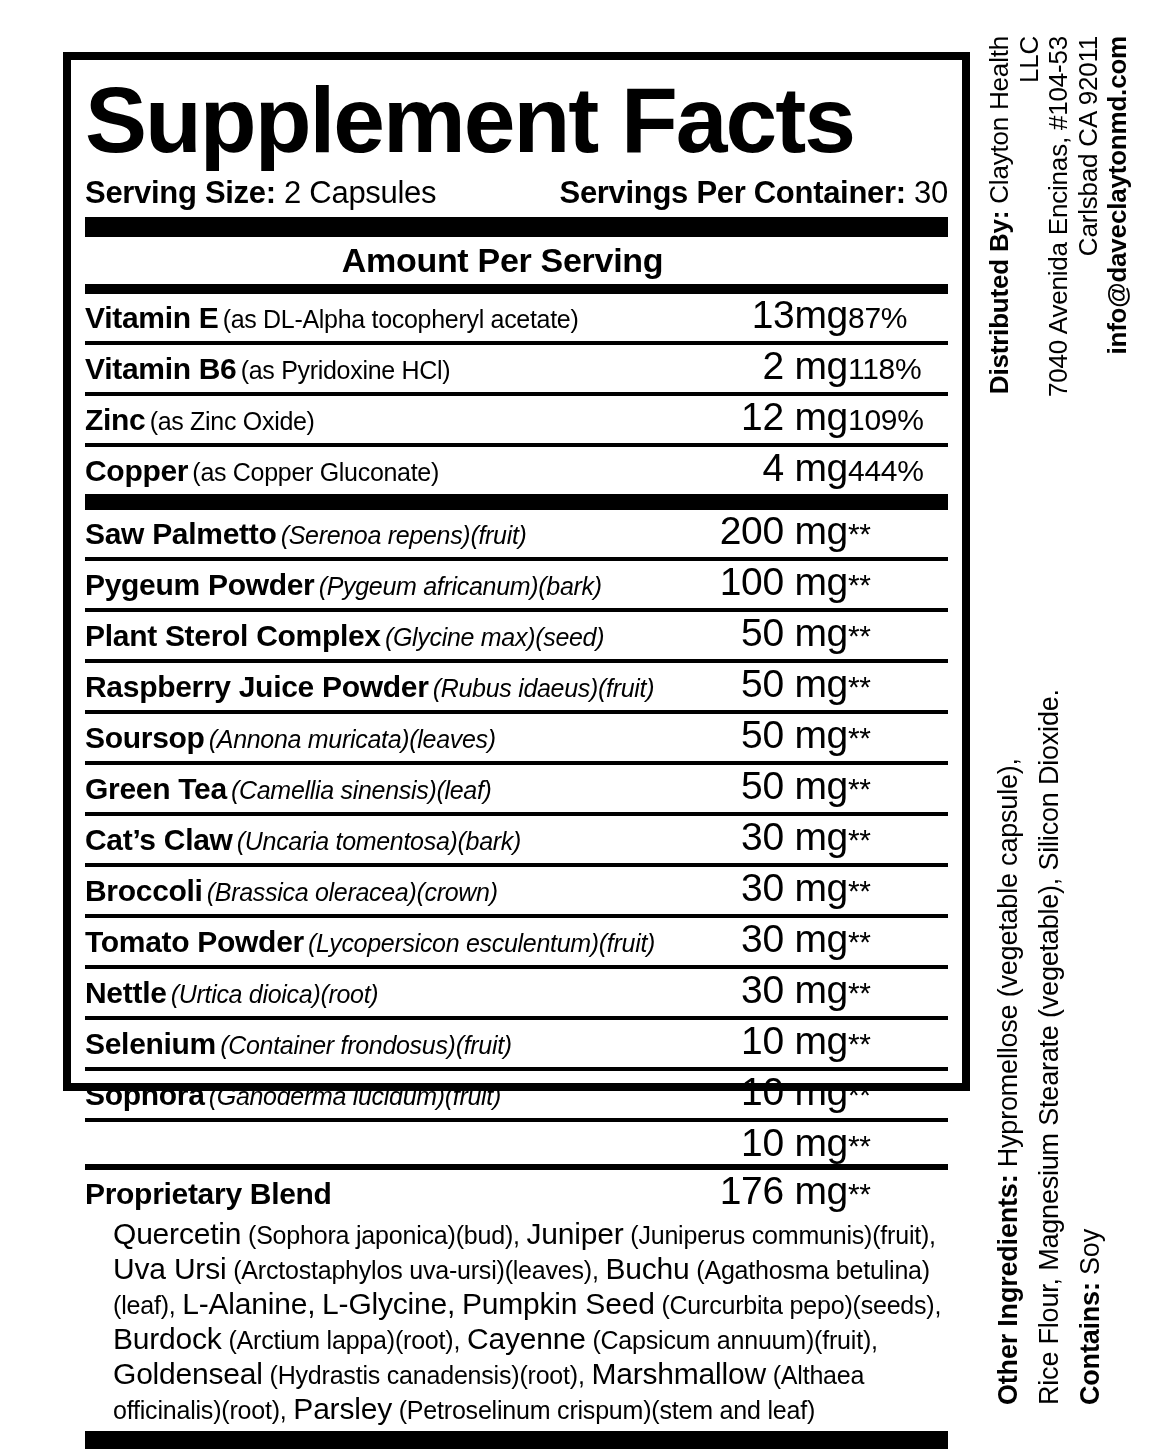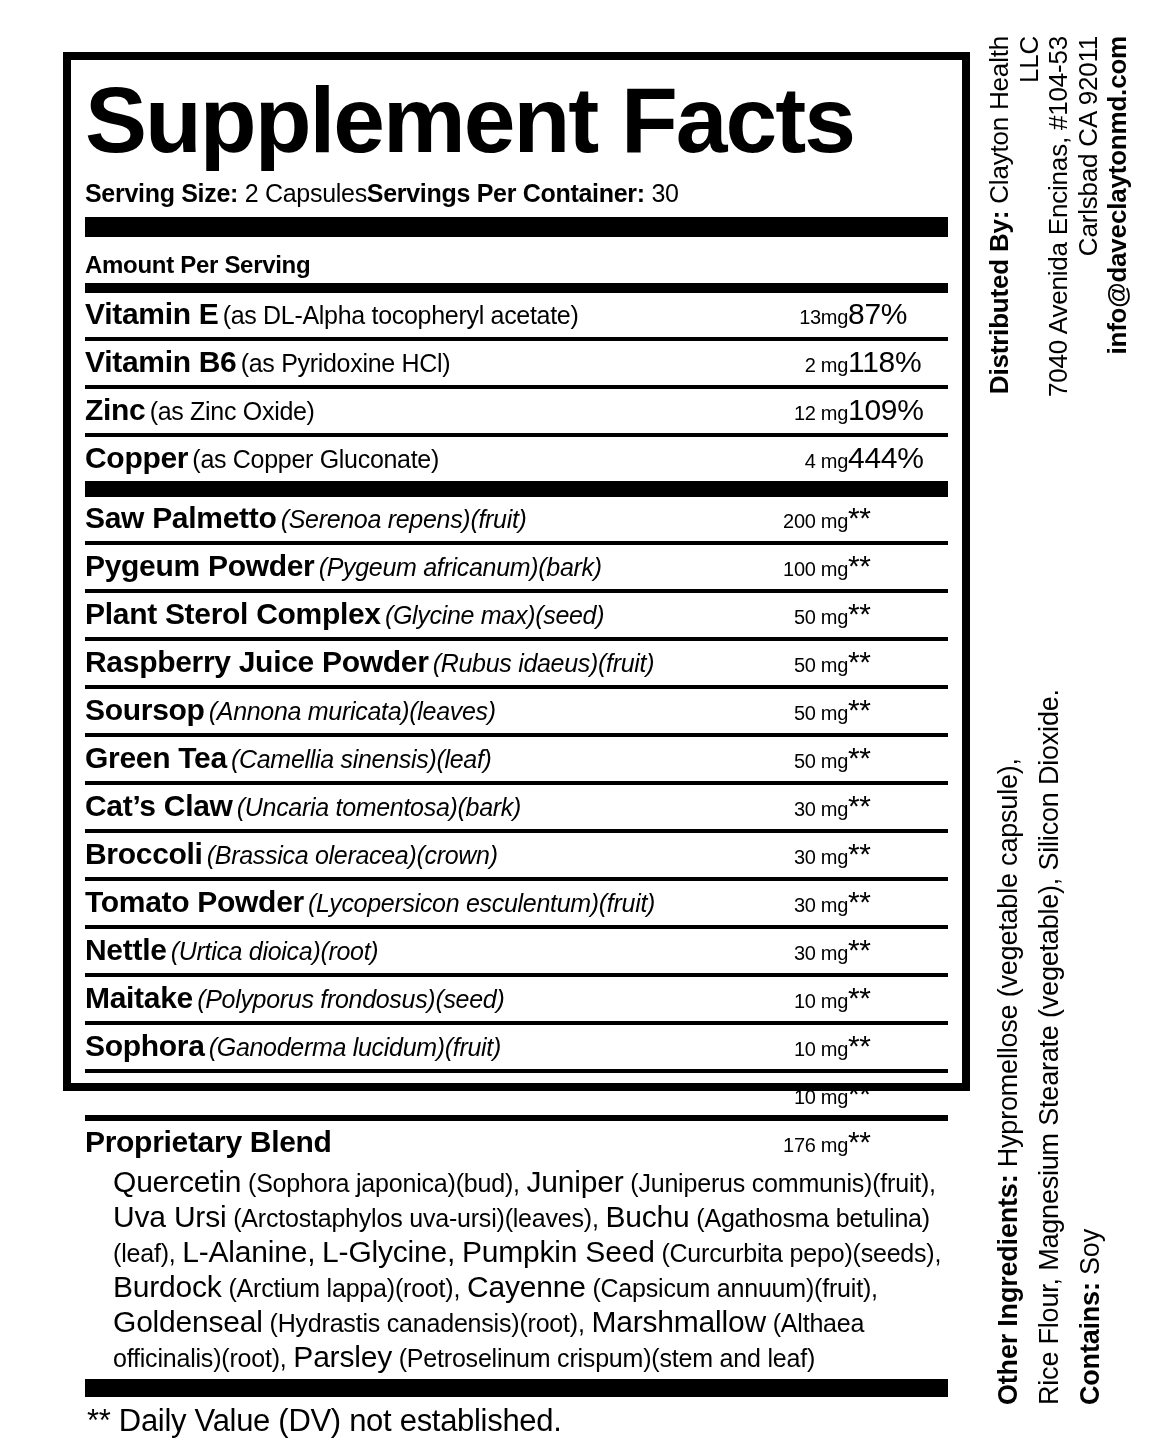--- a/index.html
+++ b/index.html
@@ -9,37 +9,37 @@
   }
   .label-box{
     position:absolute;left:63px;top:52px;width:907px;height:1039px;
     border:8px solid #000;box-sizing:border-box;background:#fff;
     padding:6px 14px 10px 14px;display:flex;flex-direction:column;
   }
   .title{
     font-size:93px;font-weight:bold;line-height:1.0;letter-spacing:-2px;
     margin:8px 0 10px 0;white-space:nowrap;
   }
-  .serving-line{display:flex;font-size:25px;line-height:32px;letter-spacing:-0.3px}
+  .serving-line{display:flex;justify-content:space-between;font-size:31px;line-height:32px;letter-spacing:-0.3px}
   .b{font-weight:bold}
   .bar{background:#000;flex:none}
   .bar20{height:20px;margin-top:8px}
   .bar10{height:10px}
   .bar12{height:12px}
   .bar18{height:18px}
-  .amount-header{font-weight:bold;font-size:24px;text-align:left;padding:14px 28px 4px 0;letter-spacing:-0.3px}
+  .amount-header{font-weight:bold;font-size:34px;text-align:center;padding:4px 28px 4px 0;letter-spacing:-0.3px}
   .row{
     display:flex;align-items:baseline;border-bottom:4px solid #000;
     padding:3px 0 0 0;line-height:36px;letter-spacing:-0.3px;
   }
   .row .left{white-space:nowrap}
   .row .name{font-weight:bold;font-size:30px}
   .row .detail{font-size:25px}
   .it{font-style:italic}
-  .amt{margin-left:auto;font-size:20px;white-space:nowrap}
+  .amt{margin-left:auto;font-size:39px;white-space:nowrap}
   .dv{width:100px;text-align:left;font-size:30px;white-space:nowrap}
   #botanical-rows .row:last-child{border-bottom-width:6px}
   .prop-row{border-bottom:none;}
   #blend-text{
     margin:0 0 4px 28px;font-size:25px;line-height:34px;letter-spacing:-0.2px;
   }
   .pn{font-size:30px}
   .pd{font-size:25px}
   .footer-wrap{margin-top:auto}
   .foot{font-size:31px;padding:6px 0 2px 2px;letter-spacing:-0.3px}
@@ -143,21 +143,21 @@
         <div class="left"><span class="name">Tomato Powder</span> <span class="detail it">(Lycopersicon esculentum)(fruit)</span></div>
         <div class="amt">30 mg</div>
         <div class="dv">**</div>
       </div>
       <div class="row">
         <div class="left"><span class="name">Nettle</span> <span class="detail it">(Urtica dioica)(root)</span></div>
         <div class="amt">30 mg</div>
         <div class="dv">**</div>
       </div>
       <div class="row">
-        <div class="left"><span class="name">Maitake</span> <span class="detail it">(Polyporus frondosus)(seed)</span></div>
+        <div class="left"><span class="name">Selenium</span> <span class="detail it">(Container frondosus)(fruit)</span></div>
         <div class="amt">10 mg</div>
         <div class="dv">**</div>
       </div>
       <div class="row">
         <div class="left"><span class="name">Sophora</span> <span class="detail it">(Ganoderma lucidum)(fruit)</span></div>
         <div class="amt">10 mg</div>
         <div class="dv">**</div>
       </div>
       <div class="row">
         <div class="amt">10 mg</div>

